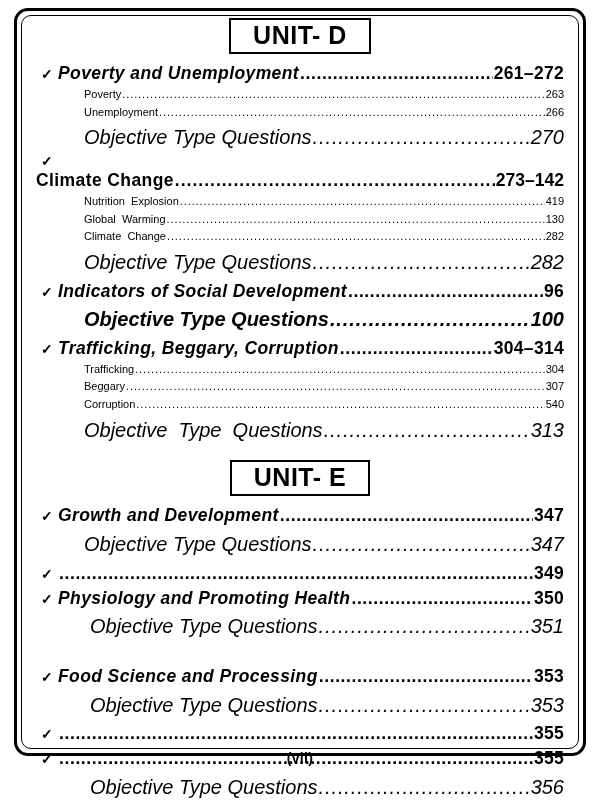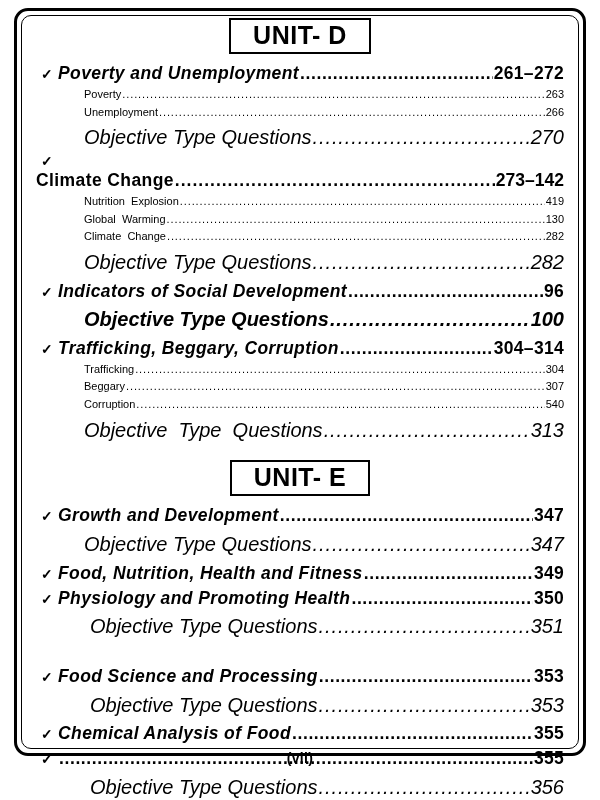--- a/index.html
+++ b/index.html
@@ -288,21 +288,20 @@
             <span class="leader"></span>
             <span class="pageno">347</span>
           </div>
           <div class="row objective">
             <span class="label">Objective Type Questions</span>
             <span class="leader"></span>
             <span class="pageno">347</span>
           </div>
           <div class="row chapter">
             <span class="check">✓</span>
-            <span class="label">Food, Nutrition, Health and Fitness</span>
             <span class="leader"></span>
             <span class="pageno">349</span>
           </div>
           <div class="row chapter">
             <span class="check">✓</span>
             <span class="label">Physiology and Promoting Health</span>
             <span class="leader"></span>
             <span class="pageno">350</span>
           </div>
           <div class="row objective indent-2">
@@ -317,21 +316,20 @@
             <span class="leader"></span>
             <span class="pageno">353</span>
           </div>
           <div class="row objective indent-2">
             <span class="label">Objective Type Questions</span>
             <span class="leader"></span>
             <span class="pageno">353</span>
           </div>
           <div class="row chapter">
             <span class="check">✓</span>
-            <span class="label">Chemical Analysis of Food</span>
             <span class="leader"></span>
             <span class="pageno">355</span>
           </div>
           <div class="row chapter">
             <span class="check">✓</span>
             <span class="leader"></span>
             <span class="pageno">355</span>
           </div>
           <div class="row objective indent-2">
             <span class="label">Objective Type Questions</span>

